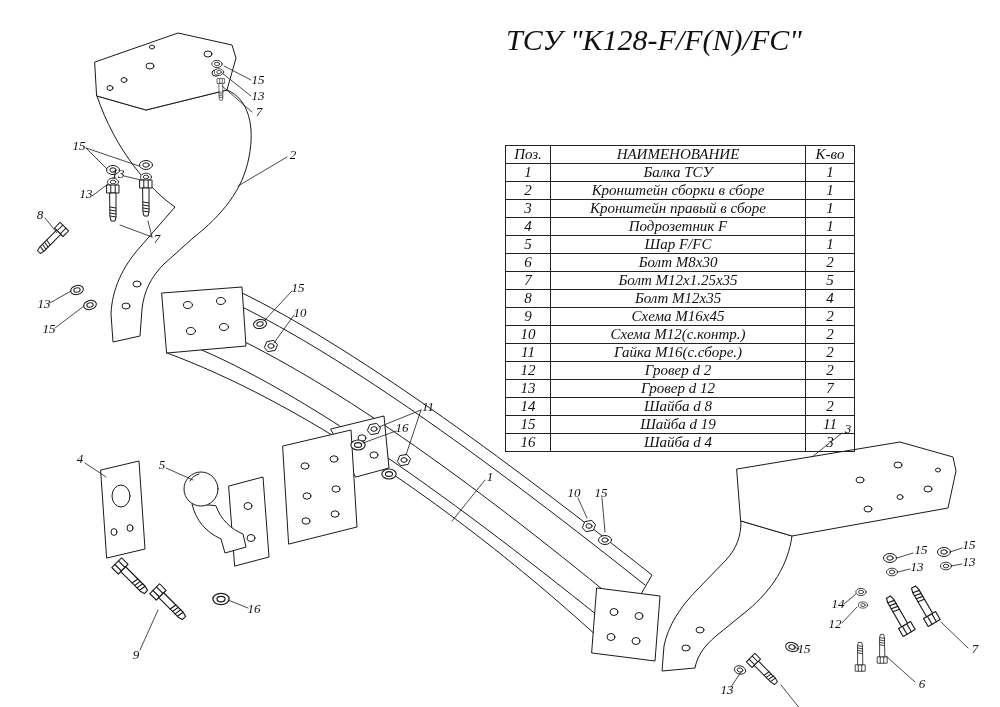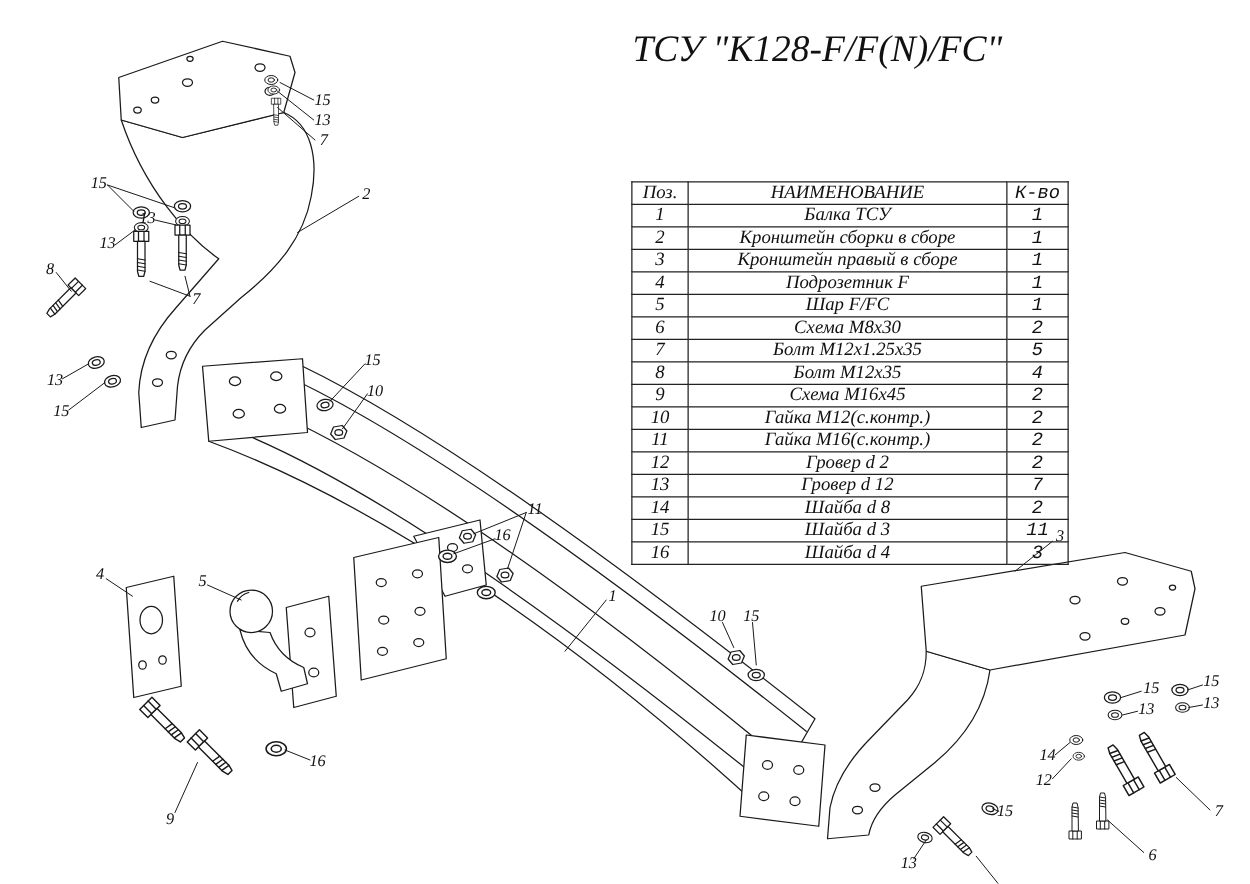--- a/index.html
+++ b/index.html
@@ -7,21 +7,21 @@
         font-family:"Liberation Serif", serif;color:#111;}
   svg{position:absolute;left:0;top:0;}
   .title-block{position:absolute;left:506px;top:22px;width:360px;
         font-style:italic;font-size:30px;line-height:35px;white-space:nowrap;}
   table.parts{position:absolute;left:505px;top:101px;border-collapse:collapse;
         font-style:italic;font-size:15px;table-layout:fixed;margin-top:44px;}
   table.parts th, table.parts td{border:1.2px solid #222;padding:0 3px;height:17px;
         line-height:17px;text-align:center;font-weight:normal;white-space:nowrap;overflow:hidden;}
   .col-pos{width:38px;}
   .col-name{width:248px;}
-  .col-qty{width:42px;font-family:Liberation Mono, monospace;}
+  .col-qty{width:42px;}
 </style>
 </head>
 <body>
 
 <div class="page">
 
   <svg width="1000" height="707" viewBox="0 0 1000 707">
     <defs>
       <g id="washer">
         <ellipse cx="0" cy="0" rx="6.5" ry="4.5"></ellipse>
@@ -291,21 +291,21 @@
         </tr>
 
         <tr>
           <td class="col-pos">5</td>
           <td class="col-name">Шар F/FC</td>
           <td class="col-qty">1</td>
         </tr>
 
         <tr>
           <td class="col-pos">6</td>
-          <td class="col-name">Схема М8х30</td>
+          <td class="col-name">Болт М8х30</td>
           <td class="col-qty">2</td>
         </tr>
 
         <tr>
           <td class="col-pos">7</td>
           <td class="col-name">Болт М12х1.25х35</td>
           <td class="col-qty">5</td>
         </tr>
 
         <tr>
@@ -315,27 +315,27 @@
         </tr>
 
         <tr>
           <td class="col-pos">9</td>
           <td class="col-name">Схема М16х45</td>
           <td class="col-qty">2</td>
         </tr>
 
         <tr>
           <td class="col-pos">10</td>
-          <td class="col-name">Гайка М12(с.контр.)</td>
+          <td class="col-name">Схема М12(с.контр.)</td>
           <td class="col-qty">2</td>
         </tr>
 
         <tr>
           <td class="col-pos">11</td>
-          <td class="col-name">Гайка М16(с.контр.)</td>
+          <td class="col-name">Гайка М16(с.сборе.)</td>
           <td class="col-qty">2</td>
         </tr>
 
         <tr>
           <td class="col-pos">12</td>
           <td class="col-name">Гровер d 2</td>
           <td class="col-qty">2</td>
         </tr>
 
         <tr>
@@ -345,21 +345,21 @@
         </tr>
 
         <tr>
           <td class="col-pos">14</td>
           <td class="col-name">Шайба d 8</td>
           <td class="col-qty">2</td>
         </tr>
 
         <tr>
           <td class="col-pos">15</td>
-          <td class="col-name">Шайба d 3</td>
+          <td class="col-name">Шайба d 19</td>
           <td class="col-qty">11</td>
         </tr>
 
         <tr>
           <td class="col-pos">16</td>
           <td class="col-name">Шайба d 4</td>
           <td class="col-qty">3</td>
         </tr>
       </tbody>
   </table>

